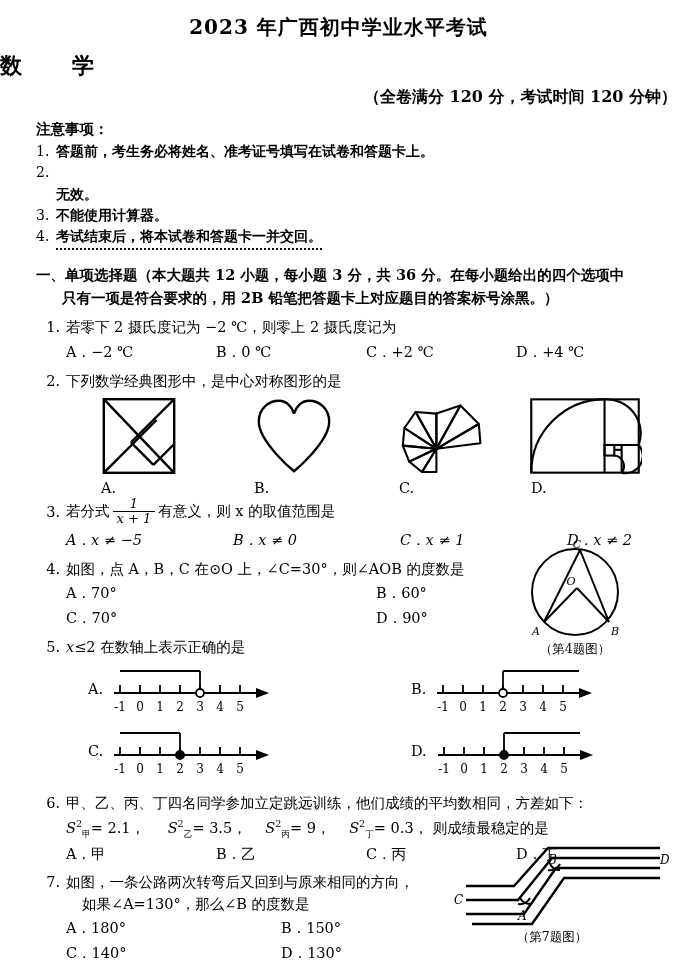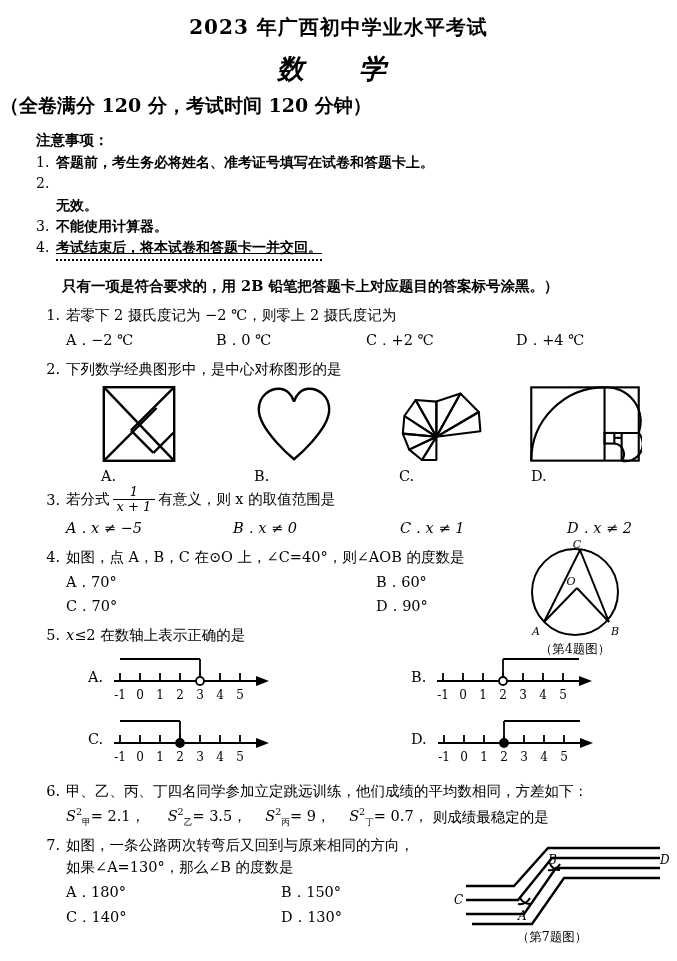--- a/index.html
+++ b/index.html
@@ -26,30 +26,29 @@
   
   .exam-title {
     text-align: center;
     font-size: 20px;
     font-weight: bold;
     letter-spacing: 1px;
     margin: 14px 0 0 0;
     font-family: "DejaVu Serif", "Liberation Serif", serif;
   }
   .subject-title {
-    text-align: center;
-    font-size: 27px;
+    text-align: left;
+    font-size: 22px;
     font-weight: bold;
     letter-spacing: 14px;
     margin: 10px 0 2px 0;
-    font-style: italic;
   }
   .exam-meta {
-    text-align: left;
-    font-size: 19px;
+    text-align: right;
+    font-size: 16px;
     font-weight: bold;
     margin: 6px 0 0 0;
   }
 
   
   .notices {
     margin: 12px 0 0 36px;
     width: 645px;
   }
   .notices-head {
@@ -71,21 +70,20 @@
   .notice-text .light { font-weight: normal; }
   .notice-cont {
     margin-left: 20px;
     font-size: 14px;
     font-weight: bold;
     line-height: 1.52;
   }
   .dotted-emph {
     border-bottom: 2px dotted #000;
     padding-bottom: 1px;
-    text-decoration: underline;
   }
 
   
   .section-head {
     margin: 14px 0 0 36px;
     width: 648px;
     font-size: 14.5px;
     font-weight: bold;
     line-height: 1.58;
     white-space: nowrap;
@@ -194,20 +192,21 @@
       <span class="notice-text">不能使用计算器。</span>
     </div>
 
     <div class="notice-row">
       <span class="notice-num">4.</span>
       <span class="notice-text dotted-emph">考试结束后，将本试卷和答题卡一并交回。</span>
     </div>
   </div>
 
   <div class="section-head">
+    <span>一、单项选择题（本大题共 12 小题，每小题 3 分，共 36 分。在每小题给出的四个选项中</span>
     <span class="l2">只有一项是符合要求的，用 2B 铅笔把答题卡上对应题目的答案标号涂黑。）</span>
   </div>
 
   <div class="q">
     <div class="q-stem">
       <span class="q-num">1.</span>
       <span class="q-body"><span>若零下 2 摄氏度记为</span> <span>−2 ℃，则零上 2 摄氏度记为</span></span>
     </div>
     <div class="opts">
       <span class="opt opt-w1"><span>A．</span><span>−2 ℃</span></span>
@@ -292,21 +291,21 @@
       <span class="opt opt-w2 ital"><span>A．</span><span>x ≠ −5</span></span>
       <span class="opt opt-w2 ital"><span>B．</span><span>x ≠ 0</span></span>
       <span class="opt opt-w2 ital"><span>C．</span><span>x ≠ 1</span></span>
       <span class="opt ital"><span>D．</span><span>x ≠ 2</span></span>
     </div>
   </div>
 
   <div class="q">
     <div class="q-stem">
       <span class="q-num">4.</span>
-      <span class="q-body">如图，点 A，B，C 在⊙O 上，∠C=40°，则∠AOB 的度数是</span>
+      <span class="q-body">如图，点 A，B，C 在⊙O 上，∠C=30°，则∠AOB 的度数是</span>
     </div>
     <div class="opts">
       <span class="opt opt-half"><span>A．</span><span>70°</span></span>
       <span class="opt"><span>B．</span><span>60°</span></span>
     </div>
     <div class="opts">
       <span class="opt opt-half"><span>C．</span><span>70°</span></span>
       <span class="opt"><span>D．</span><span>90°</span></span>
     </div>
   </div>
@@ -456,31 +455,37 @@
 
   <div class="q" style="margin-top:2px;">
     <div class="q-stem">
       <span class="q-num">6.</span>
       <span class="q-body">甲、乙、丙、丁四名同学参加立定跳远训练，他们成绩的平均数相同，方差如下：</span>
     </div>
     <div style="margin-left:30px; margin-top:3px;" class="math">
       <span><span class="ital">S</span><sup>2</sup><sub>甲</sub><span>= 2.1，</span></span>
       <span style="margin-left:18px;"><span class="ital">S</span><sup>2</sup><sub>乙</sub><span>= 3.5，</span></span>
       <span style="margin-left:14px;"><span class="ital">S</span><sup>2</sup><sub>丙</sub><span>= 9，</span></span>
-      <span style="margin-left:14px;"><span class="ital">S</span><sup>2</sup><sub>丁</sub><span>= 0.7，</span></span>
+      <span style="margin-left:14px;"><span class="ital">S</span><sup>2</sup><sub>丁</sub><span>= 0.3，</span></span>
       <span>则成绩最稳定的是</span>
+    </div>
+    <div class="opts">
+      <span class="opt opt-w1"><span>A．</span><span>甲</span></span>
+      <span class="opt opt-w1"><span>B．</span><span>乙</span></span>
+      <span class="opt opt-w1"><span>C．</span><span>丙</span></span>
+      <span class="opt"><span>D．</span><span>丁</span></span>
     </div>
   </div>
 
   <div class="q" style="margin-top:6px; width:455px;">
     <div class="q-stem">
       <span class="q-num">7.</span>
       <span class="q-body">如图，一条公路两次转弯后又回到与原来相同的方向，</span>
     </div>
-    <div style="margin-left:30px;">如果∠A=130°，那么∠B 的度数是</div>
+    <div style="margin-left:46px;">如果∠A=130°，那么∠B 的度数是</div>
     <div class="opts">
       <span class="opt" style="width:215px;"><span>A．</span><span>180°</span></span>
       <span class="opt"><span>B．</span><span>150°</span></span>
     </div>
     <div class="opts">
       <span class="opt" style="width:215px;"><span>C．</span><span>140°</span></span>
       <span class="opt"><span>D．</span><span>130°</span></span>
     </div>
   </div>
 

